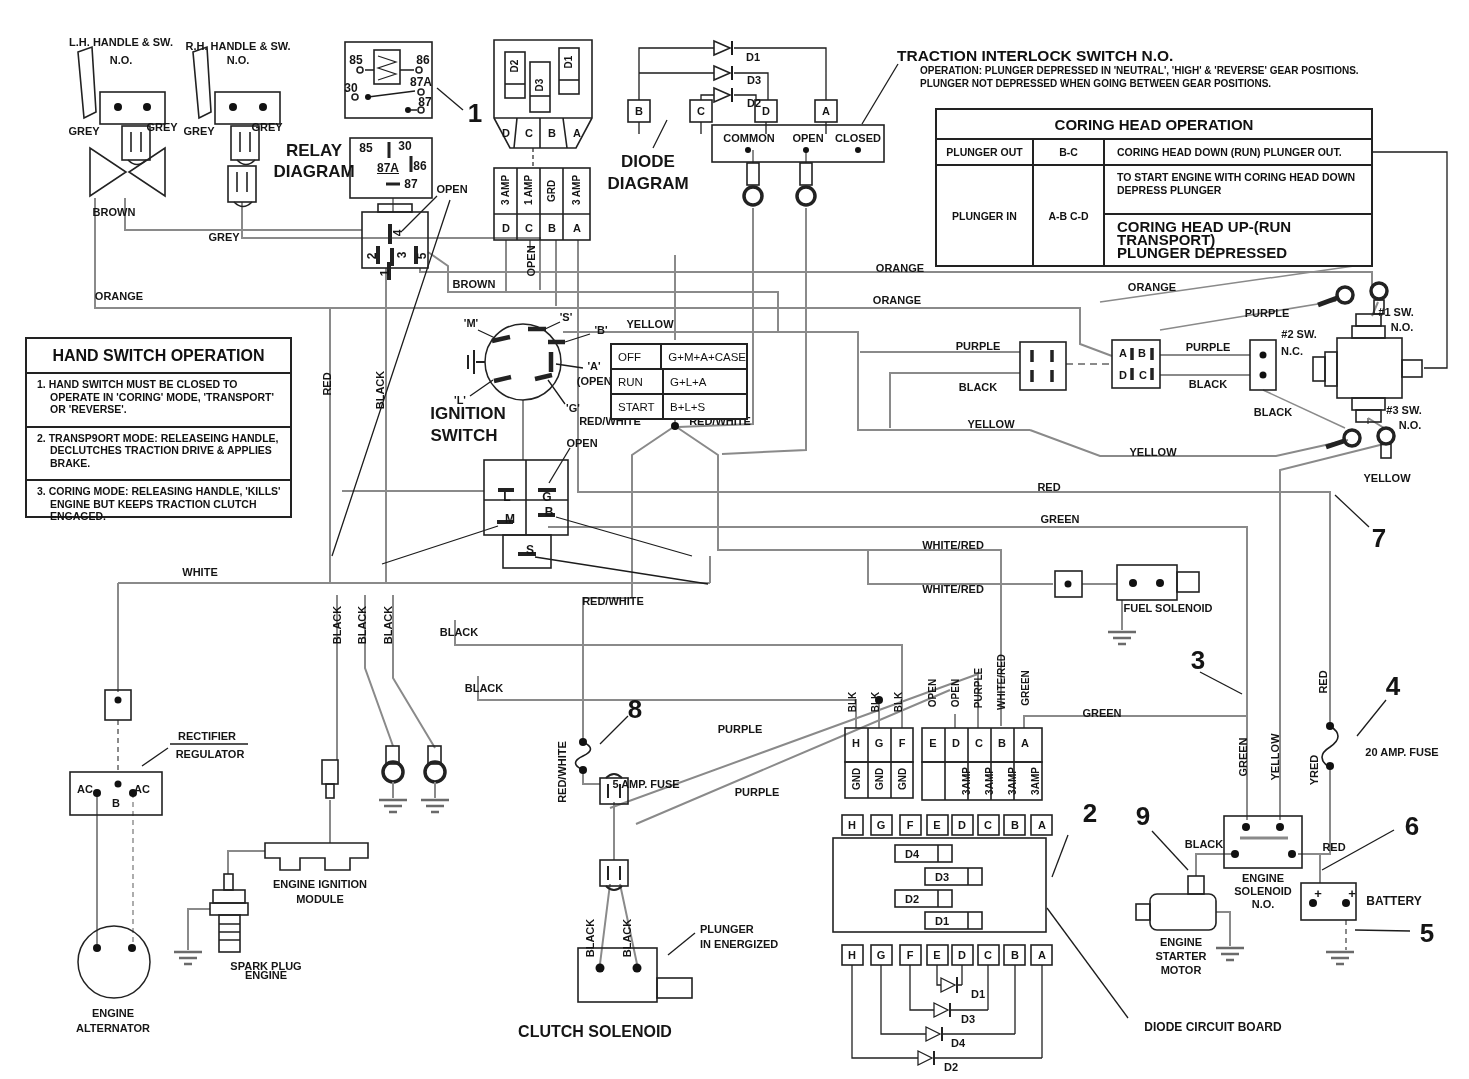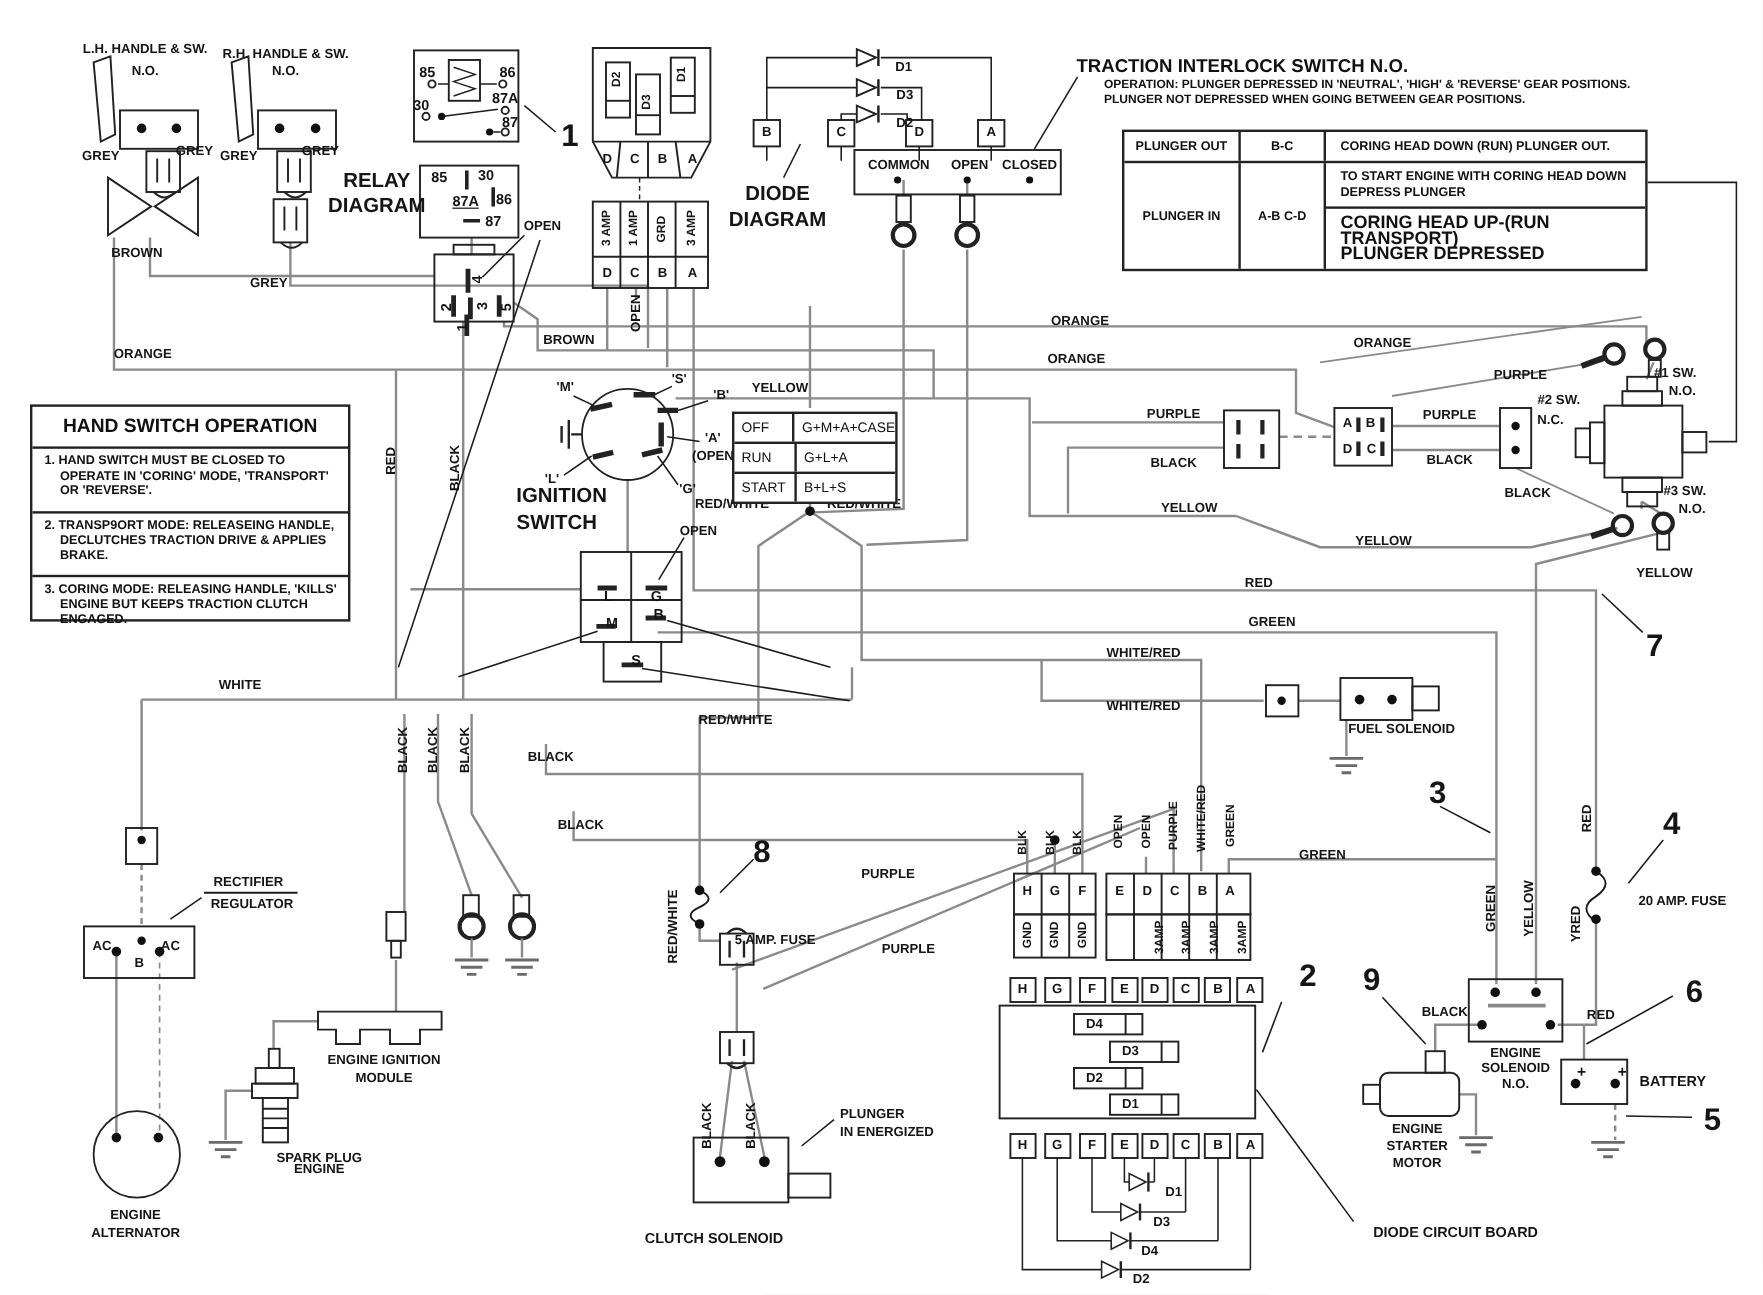--- a/index.html
+++ b/index.html
@@ -23,21 +23,21 @@
   .coring{position:absolute;left:935px;top:108px;width:438px;border:2px solid #222;background:#fff;
           box-sizing:border-box;font-weight:bold;}
   .c-title{border-bottom:2px solid #222;text-align:center;font-size:15px;padding:6px 0 5px;}
   .c-row{display:flex;}
   .c-row.r1{border-bottom:2px solid #222;}
   .cc{display:flex;align-items:center;font-size:10.5px;box-sizing:border-box;}
   .c1{width:97px;border-right:2px solid #222;justify-content:center;}
   .c2{width:71px;border-right:2px solid #222;justify-content:center;}
   .c3{flex:1;padding:6px 4px 6px 12px;}
   .c3col{flex:1;display:flex;flex-direction:column;}
-  .c3a{border-bottom:2px solid #222;padding:5px 4px 5px 12px;font-size:10.5px;line-height:13px;}
+  .c3a{border-bottom:2px solid #222;padding:5px 4px 16px 12px;font-size:10.5px;line-height:13px;}
   .c3b{padding:5px 4px 6px 12px;font-size:15px;line-height:13px;}
   
   .igtable{position:absolute;left:610px;top:343px;width:138px;border:2px solid #222;background:#fff;
            box-sizing:border-box;}
   .ig-row{display:flex;height:23px;border-bottom:2px solid #222;}
   .ig-row:last-child{border-bottom:none;}
   .igc{display:flex;align-items:center;font-size:11.5px;font-weight:normal;box-sizing:border-box;}
   .igc.k{width:52px;border-right:2px solid #222;padding-left:6px;}
   .igc.v{flex:1;padding-left:6px;}
   
@@ -533,21 +533,21 @@
       <span class="lb" style="left: 1015px; top: 955px; font-size: 11px;">B</span>
       <span class="lb" style="left: 1042px; top: 955px; font-size: 11px;">A</span>
       <span class="lb" style="left: 978px; top: 994px; font-size: 11px;">D1</span>
       <span class="lb" style="left: 968px; top: 1019px; font-size: 11px;">D3</span>
       <span class="lb" style="left: 958px; top: 1043px; font-size: 11px;">D4</span>
       <span class="lb" style="left: 951px; top: 1067px; font-size: 11px;">D2</span>
       <span class="lb rot" style="left: 590px; top: 938px;">BLACK</span>
       <span class="lb rot" style="left: 627px; top: 938px;">BLACK</span>
       <span class="lb la" style="left: 700px; top: 929px;">PLUNGER</span>
       <span class="lb la" style="left: 700px; top: 944px;">IN ENERGIZED</span>
-      <span class="lb" style="left: 595px; top: 1032px; font-size: 12px;">CLUTCH SOLENOID</span>
+      <span class="lb" style="left: 595px; top: 1032px; font-size: 16px;">CLUTCH SOLENOID</span>
       <span class="lb" style="left: 320px; top: 884px;">ENGINE IGNITION</span>
       <span class="lb" style="left: 320px; top: 899px;">MODULE</span>
       <span class="lb" style="left: 266px; top: 975px;">ENGINE</span>
       <span class="lb" style="left: 266px; top: 966px;">SPARK PLUG</span>
       <span class="lb" style="left: 113px; top: 1013px;">ENGINE</span>
       <span class="lb" style="left: 113px; top: 1028px;">ALTERNATOR</span>
       <span class="lb" style="left: 1204px; top: 844px;">BLACK</span>
       <span class="lb" style="left: 1334px; top: 847px;">RED</span>
       <span class="lb" style="left: 1263px; top: 878px;">ENGINE</span>
       <span class="lb" style="left: 1263px; top: 891px;">SOLENOID</span>
@@ -570,20 +570,21 @@
       <span class="lb" style="left: 1143px; top: 816px; font-size: 26px;">9</span>
     </div>
 
 <div class="traction">
   <div class="tr-title">TRACTION INTERLOCK SWITCH N.O.</div>
   <div class="tr-op">OPERATION: PLUNGER DEPRESSED IN 'NEUTRAL', 'HIGH' &amp; 'REVERSE' GEAR POSITIONS.</div>
   <div class="tr-op">PLUNGER NOT DEPRESSED WHEN GOING BETWEEN GEAR POSITIONS.</div>
 </div>
 
 <div class="coring">
+  <div class="c-title">CORING HEAD OPERATION</div>
   <div class="c-row r1">
     <div class="cc c1">PLUNGER OUT</div>
     <div class="cc c2">B-C</div>
     <div class="cc c3">CORING HEAD DOWN (RUN) PLUNGER OUT.</div>
   </div>
   <div class="c-row r2">
     <div class="cc c1">PLUNGER IN</div>
     <div class="cc c2">A-B  C-D</div>
     <div class="c3col">
       <div class="c3a">

